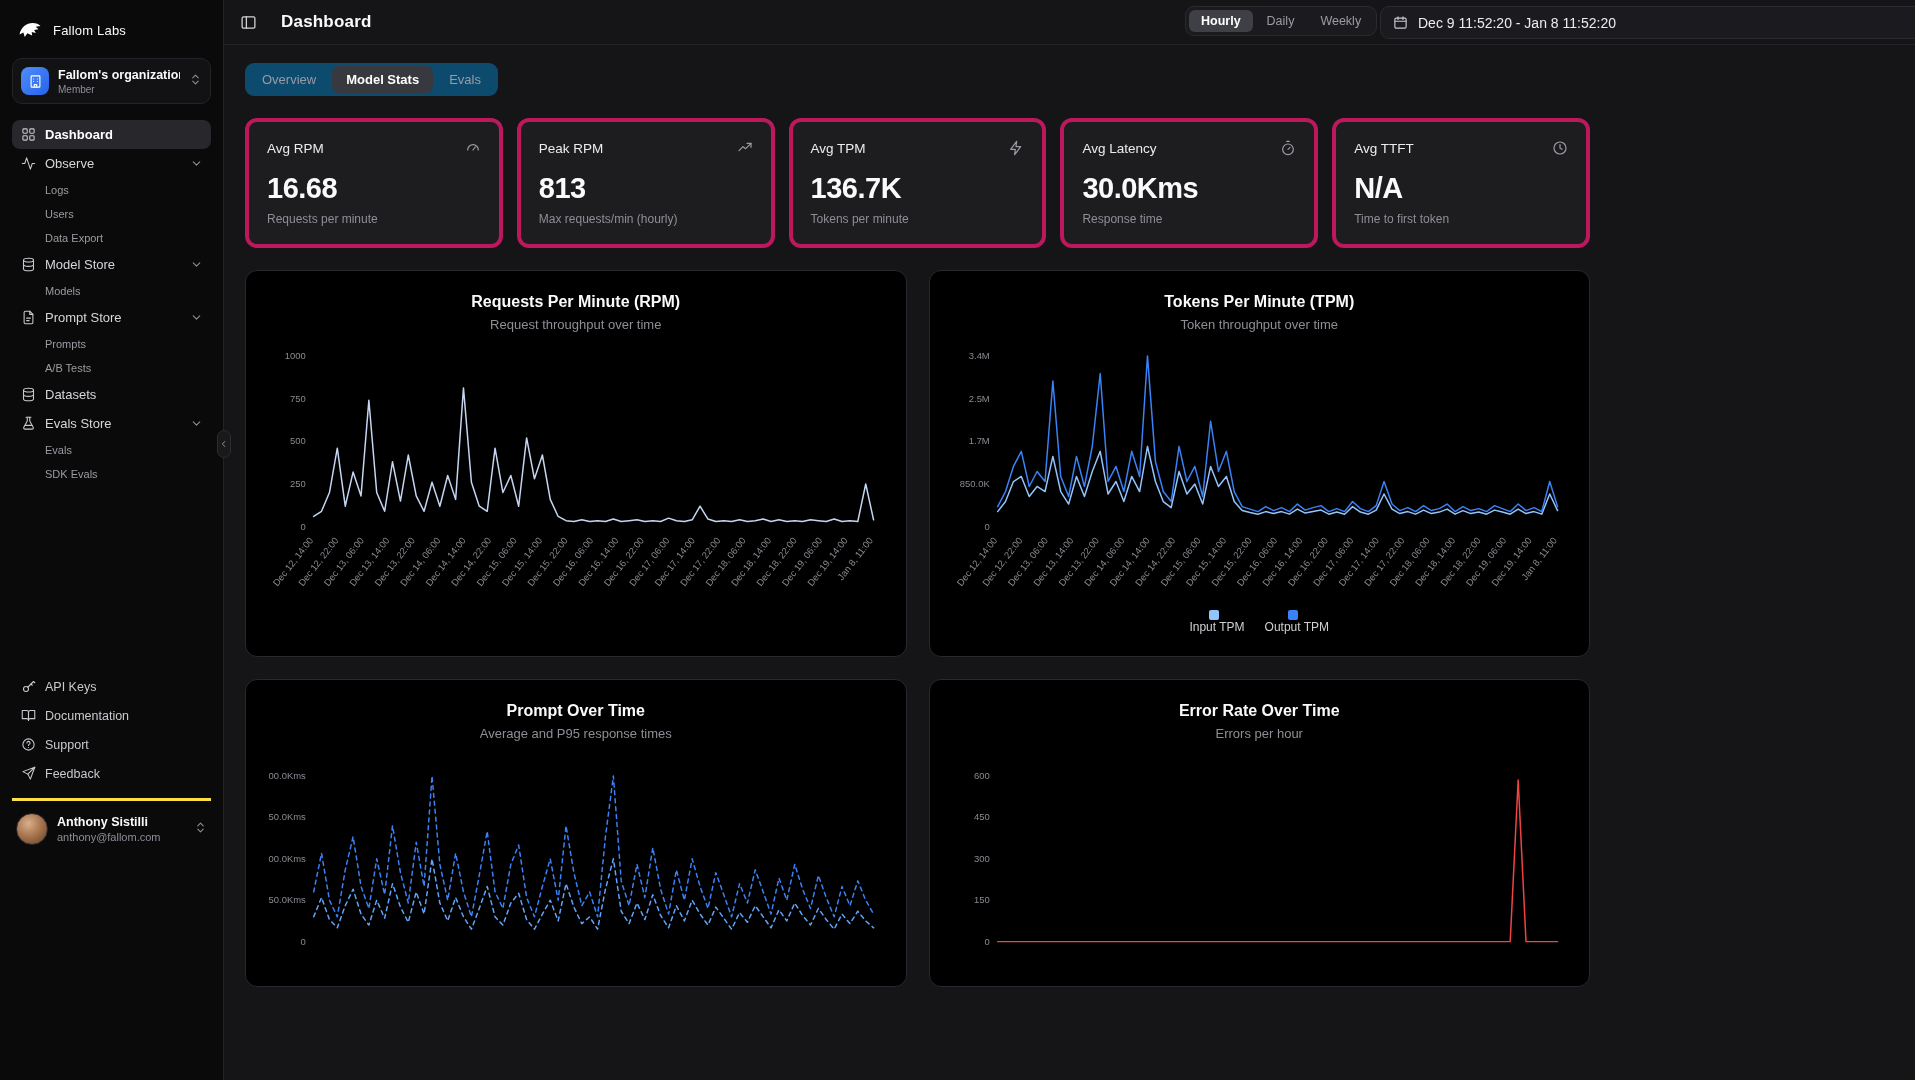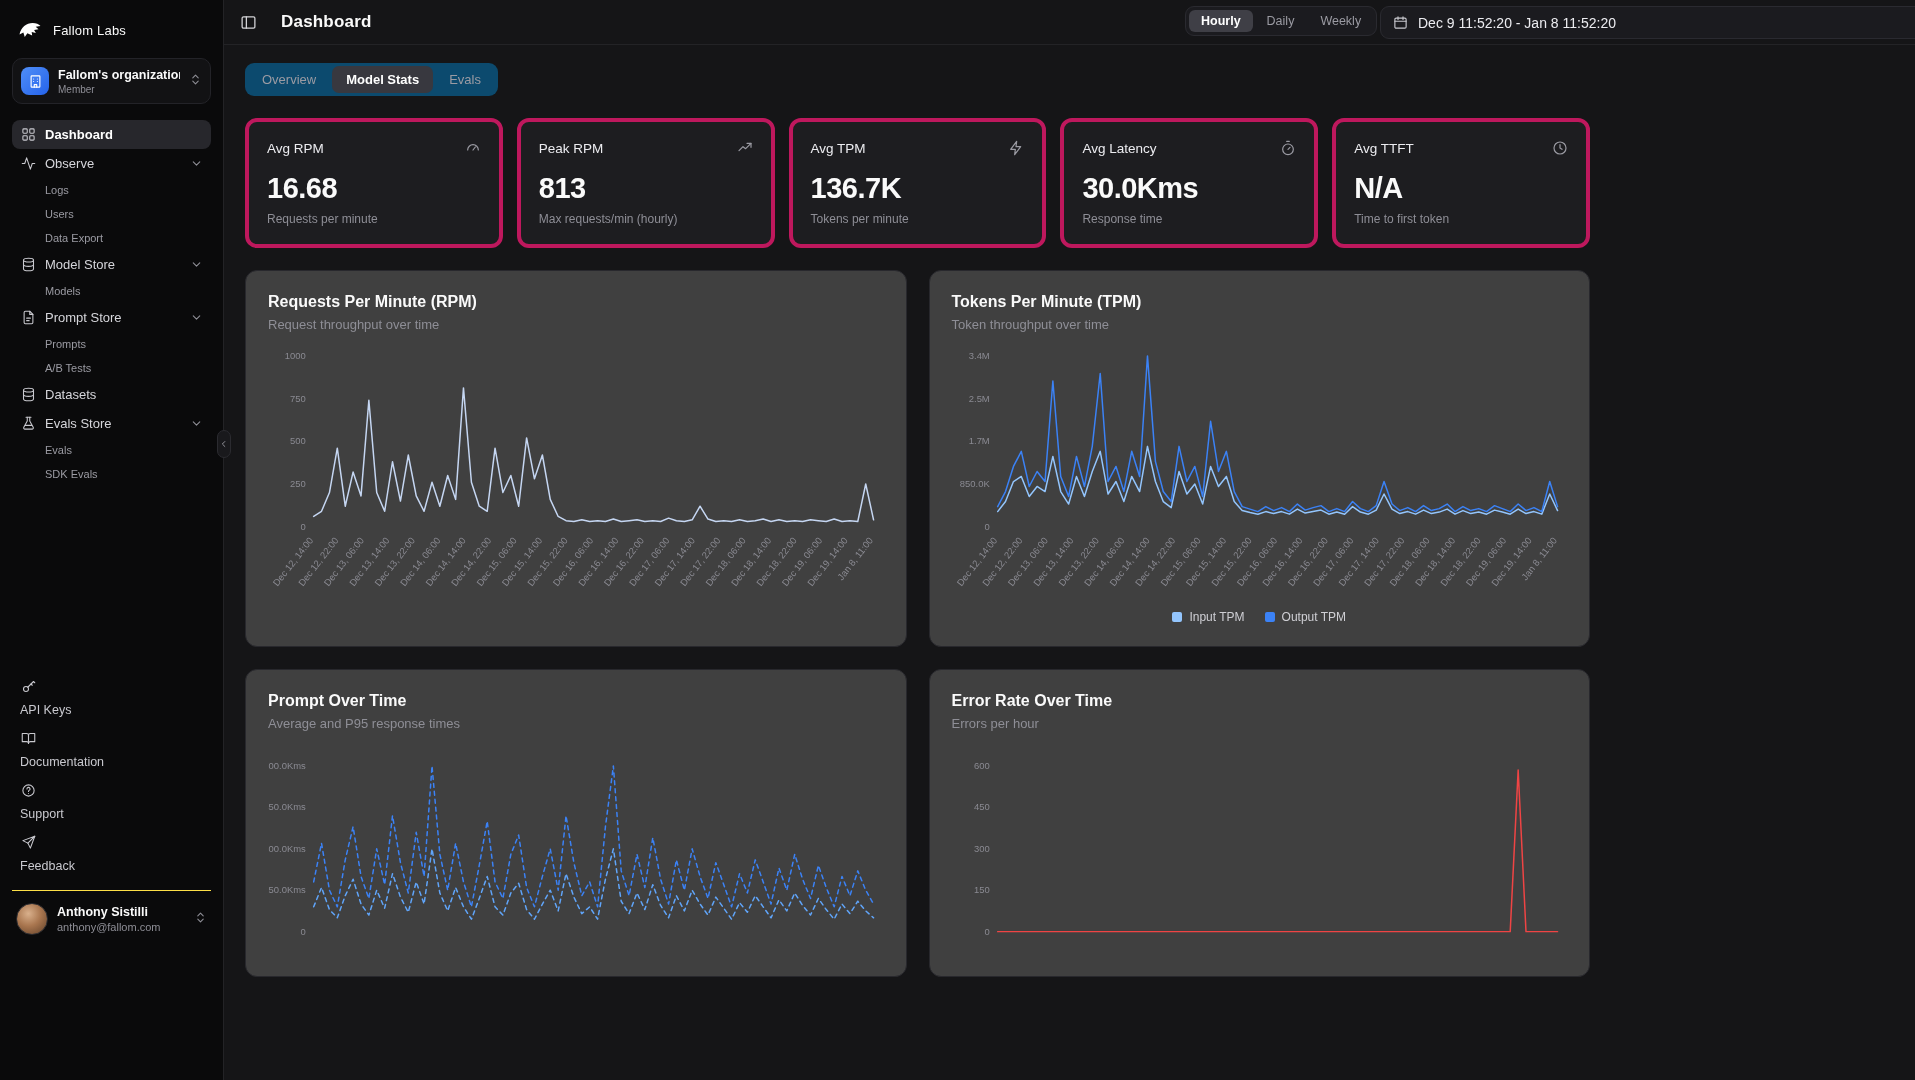--- a/index.html
+++ b/index.html
@@ -41,27 +41,27 @@
   .nav-item.active { background:#27272c; color:#fff; font-weight:600; }
   .nav-ic { display:flex; color:#c9c9cf; width:16px; justify-content:center; }
   .nav-item .chev { margin-left:auto; color:#8e8e96; display:flex; }
   .nav-sub {
     padding:6px 8px 6px 33px; font-size:11px; color:#9b9ba3;
     border-radius:8px; cursor:pointer;
   }
 
   .sidebar-footer { margin-top:186px; }
   .foot-item {
-    display:flex; gap:9px; padding:7px 8px;
-    font-size:12.5px; color:#c9c9cf; border-radius:8px; cursor:pointer;flex-direction:column;
+    display:flex; align-items:center; gap:9px; padding:7px 8px;
+    font-size:12.5px; color:#c9c9cf; border-radius:8px; cursor:pointer;
   }
 
   .user-card {
     display:flex; align-items:center; gap:9px;
-    border-top:1px solid #fde047; margin-top:10px; padding:12px 4px 4px 4px; cursor:pointer;
+    border-top:3px solid #fde047; margin-top:10px; padding:12px 4px 4px 4px; cursor:pointer;
   }
   .avatar {
     width:32px; height:32px; border-radius:50%; flex-shrink:0;
     background:radial-gradient(circle at 38% 32%, #d9b08c 0%, #a9764f 45%, #5f3f28 100%);
     border:1px solid #2c2c30;
   }
   .user-meta { flex:1; min-width:0; }
   .user-name { font-size:12.5px; font-weight:700; white-space:nowrap; }
   .user-email { font-size:11px; color:#8e8e96; margin-top:2px; white-space:nowrap; }
 
@@ -101,28 +101,28 @@
   .tab.active { background:#38383f; color:#fff; font-weight:600; }
 
   .stats { display:grid; grid-template-columns:repeat(5,1fr); gap:14px; margin-top:22px; width:1345px; }
   .stat-card { background:#1d1d20; border:4px solid #be185d; border-radius:12px; padding:18px; }
   .stat-head { display:flex; justify-content:space-between; align-items:center; font-size:13.5px; color:#ececf0; font-weight:500; }
   .stat-head .s-ic { color:#9b9ba3; display:flex; }
   .stat-value { font-size:29px; font-weight:700; margin-top:16px; letter-spacing:-0.5px; }
   .stat-caption { font-size:12px; color:#8e8e96; margin-top:7px; }
 
   .charts-grid { display:grid; grid-template-columns:1fr 1fr; gap:22px; margin-top:22px; width:1345px; }
-  .chart-card { background:#404040; border:1px solid #28282d; border-radius:12px; padding:22px; }
+  .chart-card { background:#000000; border:1px solid #28282d; border-radius:12px; padding:22px;text-align:center; }
   .chart-title { font-size:16px; font-weight:700; }
   .chart-subtitle { font-size:13px; color:#8e8e96; margin-top:6px; }
   .chart-plot { margin-top:14px; }
   .chart-plot svg { display:block; width:100%; }
   .tick { font-size:9.5px; fill:#8a8a92; font-family:"Liberation Sans",sans-serif; }
   .legend { display:flex; justify-content:center; gap:20px; font-size:12px; color:#cfcfd4; margin-top:4px; }
-  .lg-item { display:flex; align-items:center; }
+  .lg-item { display:flex; align-items:center;flex-direction:column; }
   .lg-sq { width:10px; height:10px; display:inline-block; margin-right:7px; border-radius:2px; }
 </style>
 </head>
 <body>
 
 <div class="app">
 
   <aside class="sidebar">
     <div class="logo-row">
       <span style="display:flex;">

